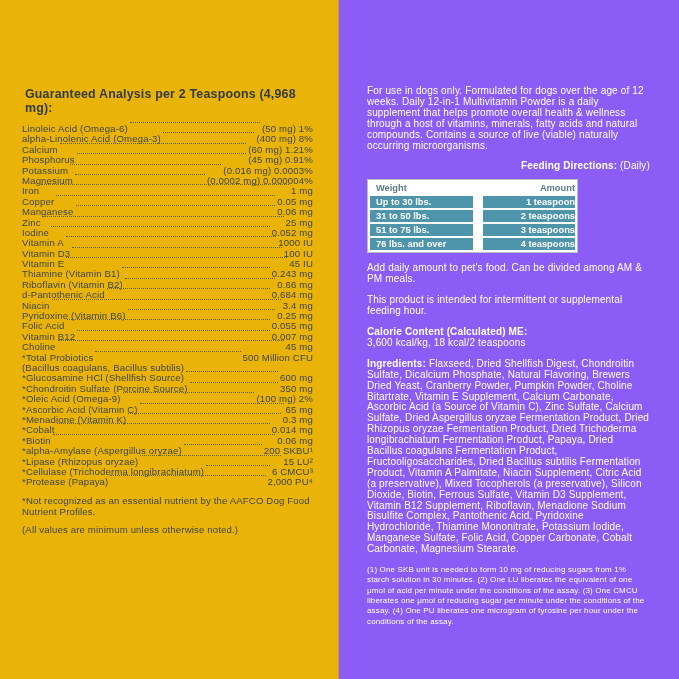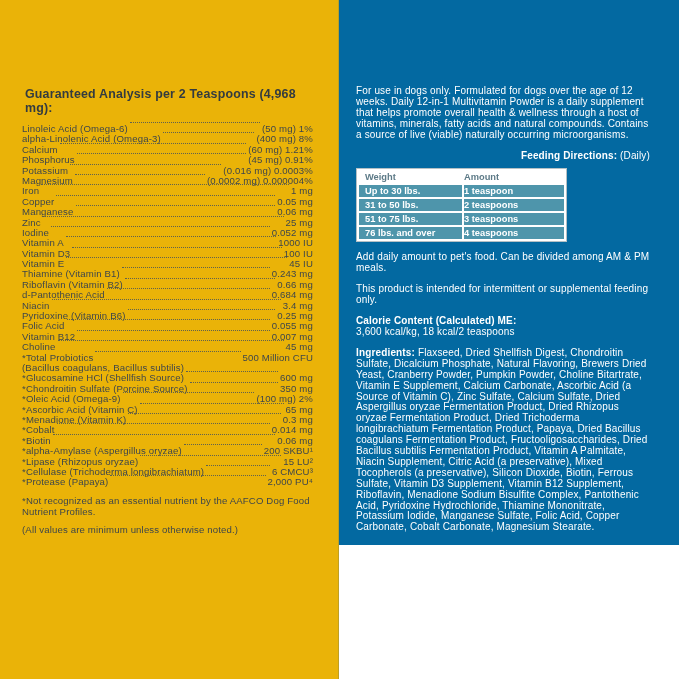--- a/index.html
+++ b/index.html
@@ -30,41 +30,41 @@
   .ga-dots {
     flex:1 1 auto; margin:0 2px;
     border-bottom:1.4px dotted rgba(72,84,91,0.85);
     transform:translateY(-2px);
     min-width:8px;
   }
   .ga-value { flex:0 0 auto; }
   .ga-note { width:291px; margin:7px 0 0 0; font-size:9.6px; line-height:11px; letter-spacing:0.15px; }
   
   .panel-right {
-    position:absolute; left:339px; top:0; width:340px; height:545px;
-    background:#0369a1; box-sizing:border-box;
-    padding:86px 29px 0 17px;
+    position:absolute; left:339px; top:0; width:340px; height:679px;
+    background:#8b5cf6; box-sizing:border-box;
+    padding:86px 29px 0 28px;
     color:#ffffff;
   }
   .panel-right p { margin:0 0 10px 0; font-size:10px; line-height:10.9px; letter-spacing:0.15px; }
   .feed-head { margin-bottom:7px !important;text-align:right; }
   .feed-head b { font-weight:bold; }
   .feed-table {
     width:211px; background:#ffffff; padding:2px; box-sizing:border-box;
     border:1px solid rgba(40,75,88,0.35);
     margin:0 0 10px 0;
   }
-  .ft-row { display:flex; gap:2px; margin-top:2px; }
+  .ft-row { display:flex; gap:10px; margin-top:2px; }
   .ft-row.ft-header { margin-top:0; }
   .ft-cell {
     height:12px; line-height:12px; font-size:9.3px; font-weight:bold;
     box-sizing:border-box; overflow:hidden; white-space:nowrap;
   }
   .ft-col0 { width:103px; padding-left:6px; text-align:left; }
-  .ft-col1 { flex:1; text-align:left; }
+  .ft-col1 { flex:1; text-align:right; }
   .ft-header .ft-cell { background:#ffffff; color:#5d7a87; }
   .ft-data .ft-cell { background:#4e95ab; color:#ffffff; }
   .cal-head { margin-bottom:0 !important; font-weight:bold; }
   .cal-val { margin-bottom:10px !important; }
   .ingredients b { font-weight:bold; }
   .footnotes { font-size:8px !important; line-height:10.3px !important; margin-bottom:0 !important; }
 </style>
 </head>
 <body>
 
@@ -273,21 +273,21 @@
           <div class="ft-cell ft-col0">51 to 75 lbs.</div>
           <div class="ft-cell ft-col1">3 teaspoons</div>
         </div>
         <div class="ft-row ft-data">
           <div class="ft-cell ft-col0">76 lbs. and over</div>
           <div class="ft-cell ft-col1">4 teaspoons</div>
         </div>
       </div>
 
     <p>Add daily amount to pet's food. Can be divided among AM &amp; PM meals.</p>
-    <p>This product is intended for intermittent or supplemental feeding only.</p>
+    <p>This product is intended for intermittent or supplemental feeding hour.</p>
 
     <p class="cal-head">Calorie Content (Calculated) ME:</p>
     <p class="cal-val">3,600 kcal/kg, 18 kcal/2 teaspoons</p>
 
     <p class="ingredients"><b>Ingredients:</b><span> Flaxseed, Dried Shellfish Digest, Chondroitin Sulfate, Dicalcium Phosphate, Natural Flavoring, Brewers Dried Yeast, Cranberry Powder, Pumpkin Powder, Choline Bitartrate, Vitamin E Supplement, Calcium Carbonate, Ascorbic Acid (a Source of Vitamin C), Zinc Sulfate, Calcium Sulfate, Dried Aspergillus oryzae Fermentation Product, Dried Rhizopus oryzae Fermentation Product, Dried Trichoderma longibrachiatum Fermentation Product, Papaya, Dried Bacillus coagulans Fermentation Product, Fructooligosaccharides, Dried Bacillus subtilis Fermentation Product, Vitamin A Palmitate, Niacin Supplement, Citric Acid (a preservative), Mixed Tocopherols (a preservative), Silicon Dioxide, Biotin, Ferrous Sulfate, Vitamin D3 Supplement, Vitamin B12 Supplement, Riboflavin, Menadione Sodium Bisulfite Complex, Pantothenic Acid, Pyridoxine Hydrochloride, Thiamine Mononitrate, Potassium Iodide, Manganese Sulfate, Folic Acid, Copper Carbonate, Cobalt Carbonate, Magnesium Stearate.</span></p>
 
     <p class="footnotes">(1) One SKB unit is needed to form 10 mg of reducing sugars from 1% starch solution in 30 minutes. (2) One LU liberates the equivalent of one μmol of acid per minute under the conditions of the assay. (3) One CMCU liberates one μmol of reducing sugar per minute under the conditions of the assay. (4) One PU liberates one microgram of tyrosine per hour under the conditions of the assay.</p>
   </section>
 
 </div>

